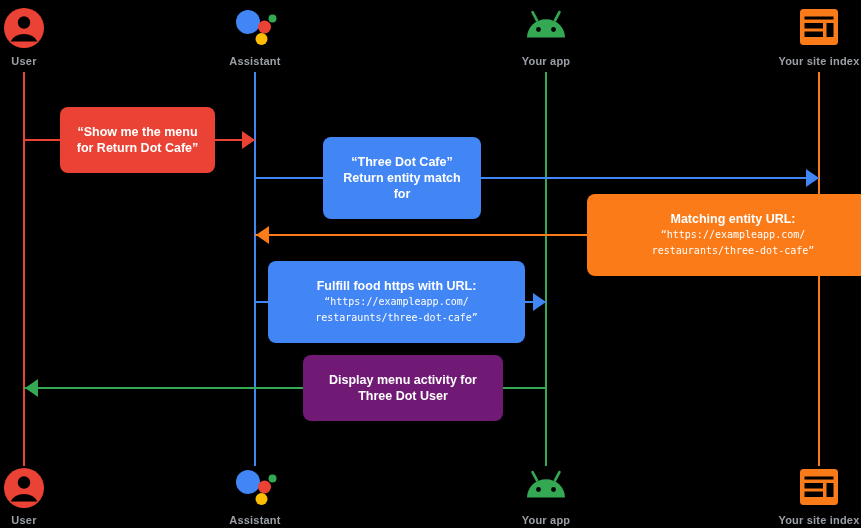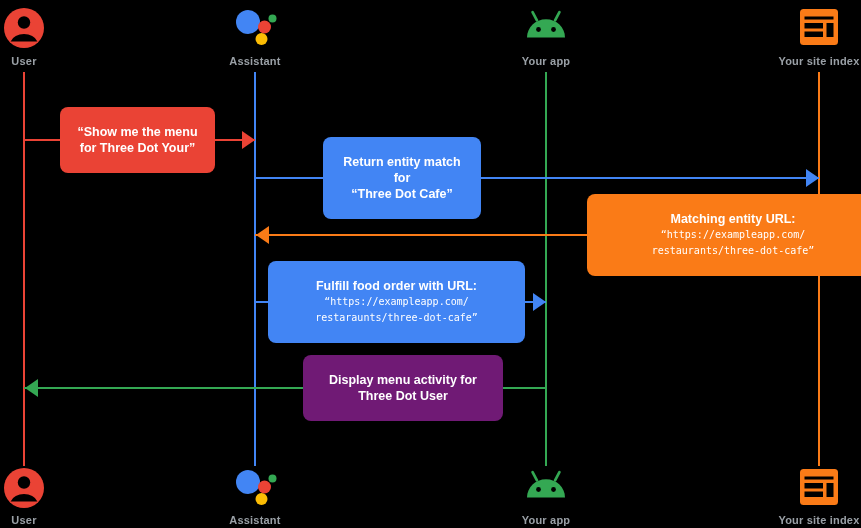--- a/index.html
+++ b/index.html
@@ -96,42 +96,42 @@
 
   <div class="lifeline" style="left:24px;background:#ea4335;"></div>
   <div class="lifeline" style="left:255px;background:#4285f4;"></div>
   <div class="lifeline" style="left:546px;background:#34a853;"></div>
   <div class="lifeline" style="left:819px;background:#fa7b17;"></div>
 
   <div class="msg-line" style="left:24px;width:231px;top:140px;background:#ea4335;"></div>
   <div class="arrowhead right" style="left:242px;top:131px;border-left-color:#ea4335;"></div>
   <div class="bubble" style="left:60px;width:155px;top:140px;background:#ea4335;">
     <span class="title">“Show me the menu</span>
-    <span class="title">for Three Dot Your”</span>
+    <span class="title">for Return Dot Cafe”</span>
   </div>
 
   <div class="msg-line" style="left:255px;width:564px;top:178px;background:#4285f4;"></div>
   <div class="arrowhead right" style="left:806px;top:169px;border-left-color:#4285f4;"></div>
   <div class="bubble" style="left:323px;width:158px;top:178px;background:#4285f4;">
+    <span class="title">“Three Dot Cafe”</span>
     <span class="title">Return entity match for</span>
-    <span class="title">“Three Dot Cafe”</span>
   </div>
 
   <div class="msg-line" style="left:255px;width:564px;top:235px;background:#fa7b17;"></div>
   <div class="arrowhead left" style="left:256px;top:226px;border-right-color:#fa7b17;"></div>
   <div class="bubble" style="left:587px;width:292px;top:235px;background:#fa7b17;">
     <span class="title">Matching entity URL:</span>
     <span class="mono" style="white-space:pre-line;">“https://exampleapp.com/
 restaurants/three-dot-cafe”</span>
   </div>
 
   <div class="msg-line" style="left:255px;width:291px;top:302px;background:#4285f4;"></div>
   <div class="arrowhead right" style="left:533px;top:293px;border-left-color:#4285f4;"></div>
   <div class="bubble" style="left:268px;width:257px;top:302px;background:#4285f4;">
-    <span class="title">Fulfill food order with URL:</span>
+    <span class="title">Fulfill food https with URL:</span>
     <span class="mono" style="white-space:pre-line;">“https://exampleapp.com/
 restaraunts/three-dot-cafe”</span>
   </div>
 
   <div class="msg-line" style="left:24px;width:522px;top:388px;background:#34a853;"></div>
   <div class="arrowhead left" style="left:25px;top:379px;border-right-color:#34a853;"></div>
   <div class="bubble" style="left:303px;width:200px;top:388px;background:#701a75;">
     <span class="title">Display menu activity for</span>
     <span class="title">Three Dot User</span>
   </div>

